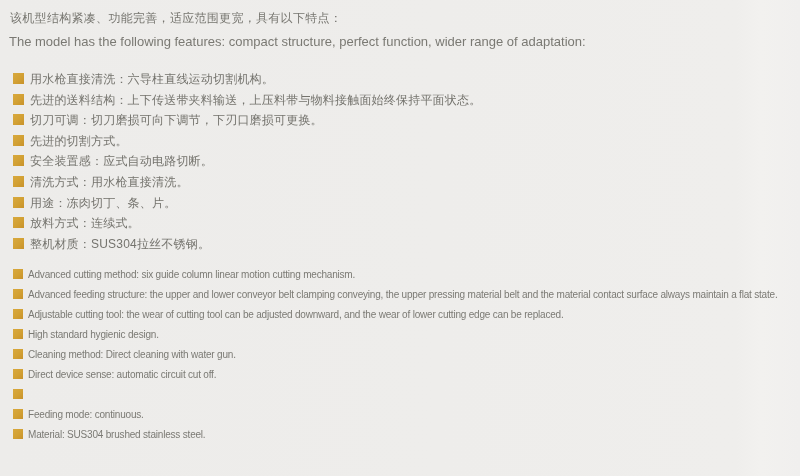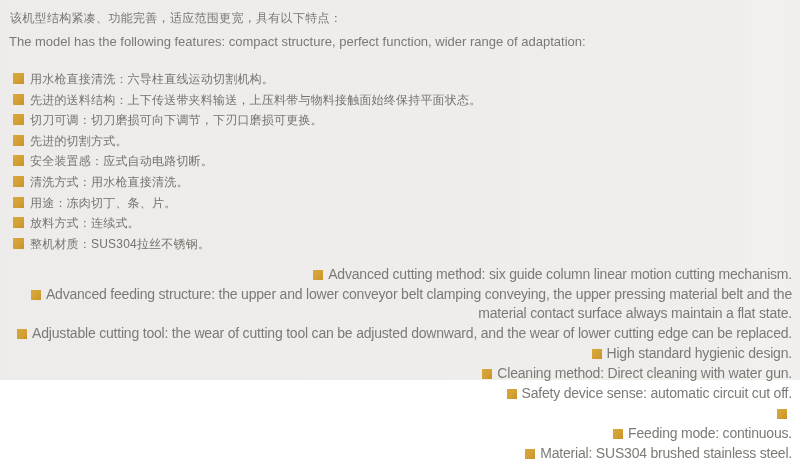--- a/index.html
+++ b/index.html
@@ -1,43 +1,43 @@
 <!DOCTYPE html>
 <html><head>
 <meta charset="utf-8">
 <style>
   html, body { margin: 0; padding: 0; }
   body {
     width: 800px; height: 476px; overflow: hidden;
     font-family: "Liberation Sans", "DejaVu Sans", sans-serif;
   }
   .page {
-    position: relative; width: 800px; height: 380px;
+    position: relative; width: 800px; height: 476px;
     background: linear-gradient(90deg, #edecea 0%, #eeedeb 55%, #efeeec 92%, #f2f1ef 95%, #f0efee 100%);
   }
   .intro-cn {
     position: absolute; left: 10px; top: 10px; margin: 0;
     font-size: 12px; line-height: 16px; color: #76756f; letter-spacing: 0.3px;
   }
   .intro-en {
     position: absolute; left: 9px; top: 33px; margin: 0;
     font-size: 13px; line-height: 17px; color: #7a7973; text-align: center;
   }
   ul.features {
     list-style: none; margin: 0; padding: 0;
     position: absolute; left: 13px; right: 8px;
   }
   ul.features-cn { top: 69px; }
   ul.features-cn li {
     font-size: 12px; line-height: 20.6px; color: #74736d; letter-spacing: 0.2px;
   }
   ul.features-en { top: 265px; }
   ul.features-en li {
-    font-size: 14px; line-height: 19px; margin-bottom: 1px;
-    color: #7b7a74; letter-spacing: -0.2px; text-align: right;
+    font-size: 10px; line-height: 19px; margin-bottom: 1px;
+    color: #7b7a74; letter-spacing: -0.2px;
   }
   .bullet {
     display: inline-block; width: 11px; height: 11px;
     background: linear-gradient(135deg, #d8a93e 0%, #d2a033 55%, #c8922a 100%);
     margin-right: 6px; vertical-align: -1px;
   }
   ul.features-en .bullet { width: 10px; height: 10px; margin-right: 5px; vertical-align: -1px; }
 </style>
 </head>
 <body>
@@ -58,19 +58,19 @@
     <li><span class="bullet"></span><span>放料方式：连续式。</span></li>
     <li><span class="bullet"></span><span>整机材质：SUS304拉丝不锈钢。</span></li>
   </ul>
 
   <ul class="features features-en">
     <li><span class="bullet"></span><span>Advanced cutting method: six guide column linear motion cutting mechanism.</span></li>
     <li><span class="bullet"></span><span>Advanced feeding structure: the upper and lower conveyor belt clamping conveying, the upper pressing material belt and the material contact surface always maintain a flat state.</span></li>
     <li><span class="bullet"></span><span>Adjustable cutting tool: the wear of cutting tool can be adjusted downward, and the wear of lower cutting edge can be replaced.</span></li>
     <li><span class="bullet"></span><span>High standard hygienic design.</span></li>
     <li><span class="bullet"></span><span>Cleaning method: Direct cleaning with water gun.</span></li>
-    <li><span class="bullet"></span><span>Safety device sense: automatic circuit cut off.</span></li>
+    <li><span class="bullet"></span><span>Direct device sense: automatic circuit cut off.</span></li>
     <li><span class="bullet"></span></li>
     <li><span class="bullet"></span><span>Feeding mode: continuous.</span></li>
     <li><span class="bullet"></span><span>Material: SUS304 brushed stainless steel.</span></li>
   </ul>
 
 </div>
 
 </body></html>

